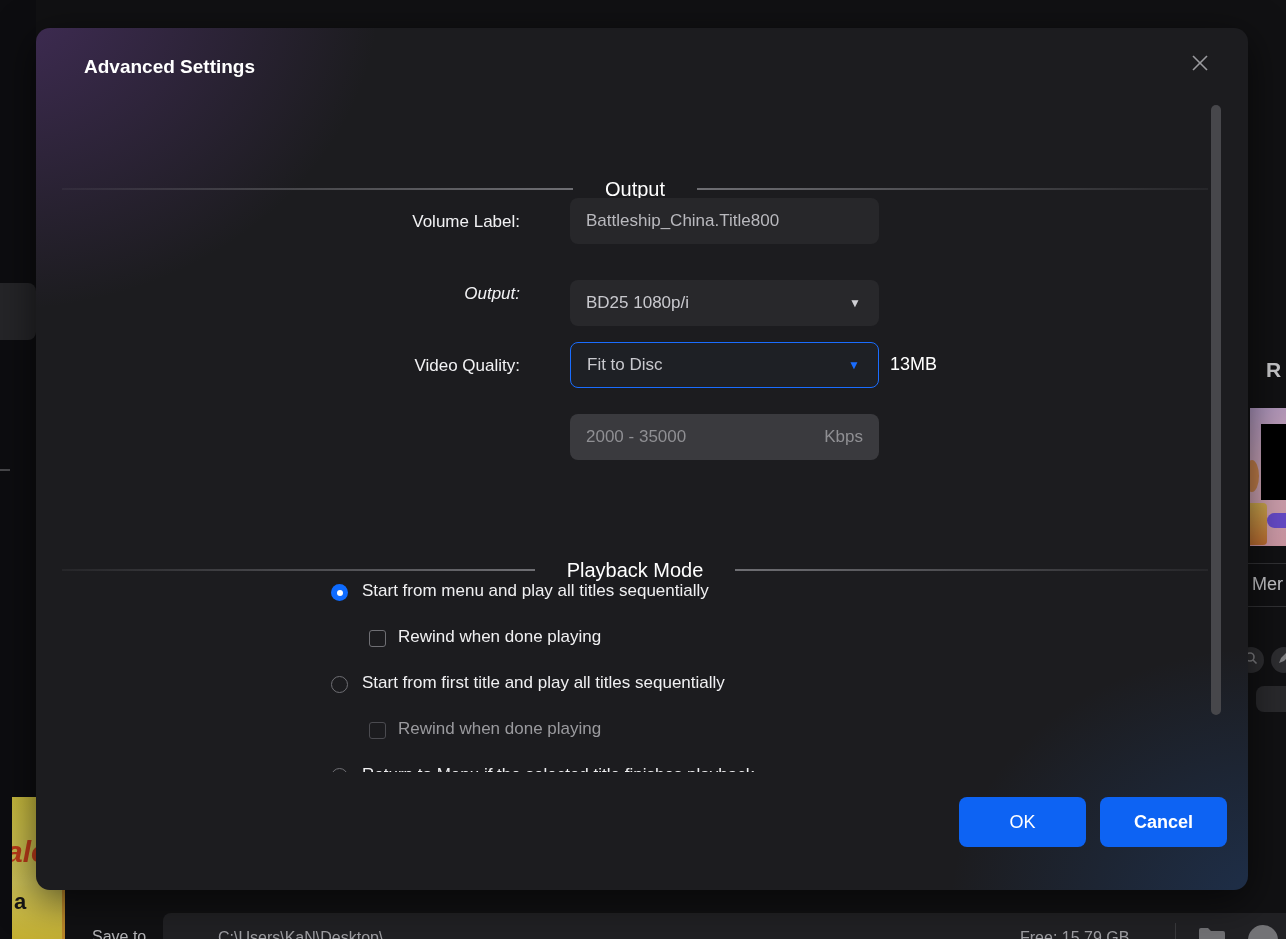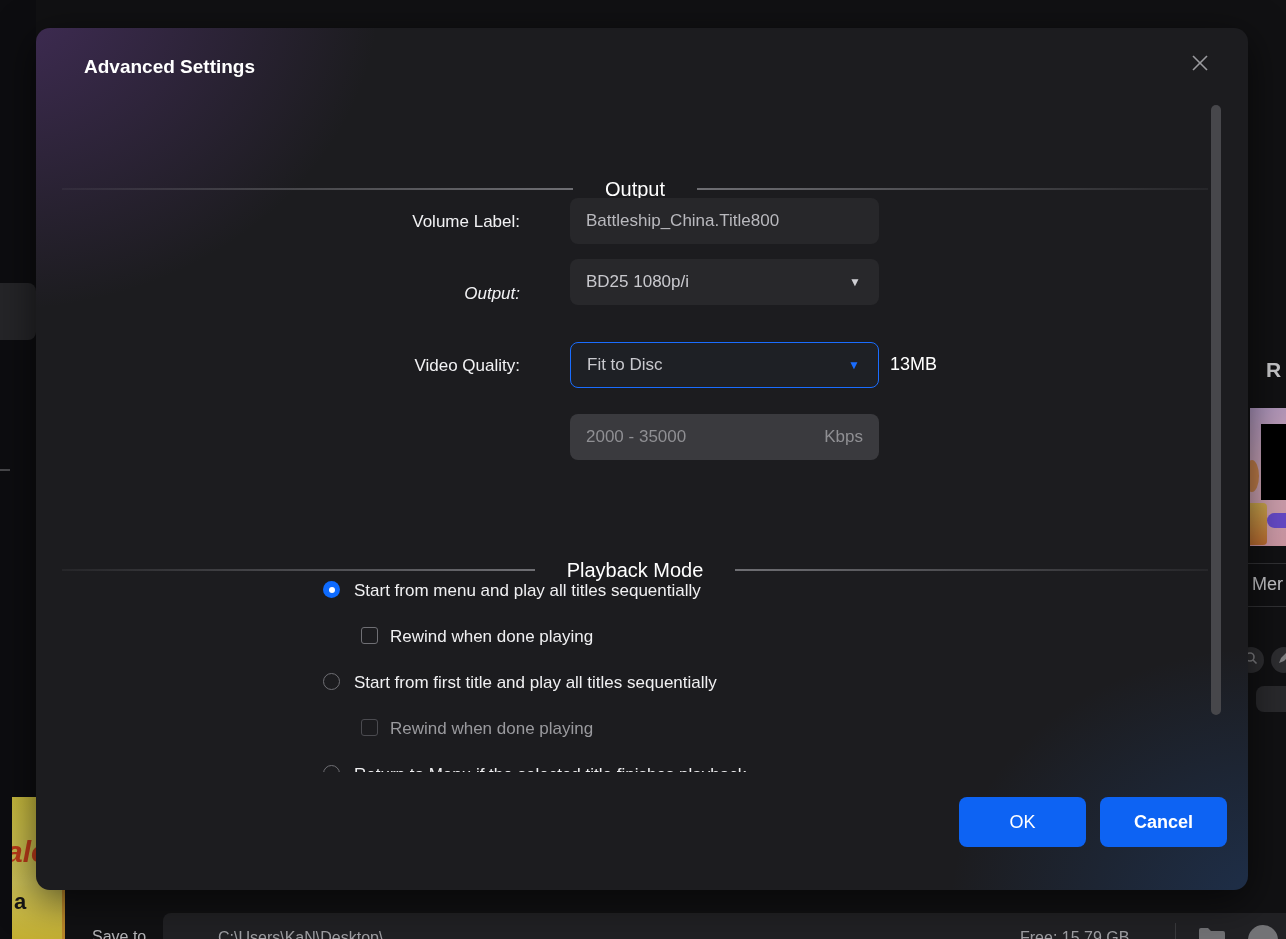--- a/index.html
+++ b/index.html
@@ -79,21 +79,21 @@
     color: #c9c9ce; font-size: 17px; cursor: pointer; position: absolute; }
   .dropdown .caret { position: absolute; right: 18px; font-size: 12px; color: #cfcfd4; }
   .dropdown.focused { border: 1.5px solid #1a6dff; background: #1e2025; }
   .dropdown.focused .caret { color: #1a6dff; }
   .size-note { position: absolute; left: 854px; font-size: 18px; color: #ffffff; }
   .bitrate { background: #3a3a3e; color: #8f8f93; display: flex; align-items: center; padding: 0 16px;
     font-size: 17px; }
   .bitrate .unit { position: absolute; right: 16px; color: #8f8f93; }
 
   .playback-list { position: absolute; left: 273px; top: 553px; width: 760px; height: 191px; overflow: hidden; }
-  .pb-row { position: absolute; left: 4px; height: 20px; display: flex; align-items: flex-start; padding-left: 10px; }
+  .pb-row { position: absolute; left: 12px; height: 20px; display: flex; align-items: flex-end; padding-left: 10px; }
   .pb-row .lbl { font-size: 17px; color: #f0f0f2; white-space: nowrap; }
   .pb-row.disabled .lbl { color: #9a9a9e; }
   .radio { width: 17px; height: 17px; border-radius: 50%; border: 1.5px solid #6f6f74; margin-right: 14px; flex: none; }
   .radio.checked { border: none; background: #0e6bff; position: relative; }
   .radio.checked::after { content: ""; position: absolute; left: 5.5px; top: 5.5px; width: 6px; height: 6px;
     border-radius: 50%; background: #ffffff; }
   .checkbox { width: 17px; height: 17px; border-radius: 3px; border: 1.5px solid #6f6f74; margin-right: 12px; flex: none; }
   .pb-row.disabled .checkbox { border-color: #4b4b50; }
   .indent { margin-left: 38px; }
 
@@ -183,21 +183,21 @@
     <div class="section-header sh-output">
       <div class="line l"></div>
       <div class="txt">Output</div>
       <div class="line r"></div>
     </div>
 
     <div class="form-label" style="top:184px;">Volume Label:</div>
     <input class="field text-input" style="top: 170px;" type="text" value="Battleship_China.Title800">
 
     <div class="form-label" style="top:256px;font-style:italic;">Output:</div>
-    <div class="dropdown field" style="top:231px;">
+    <div class="dropdown field" style="top:252px;">
       <span>BD25 1080p/i</span>
       <span class="caret">▼</span>
     </div>
 
     <div class="form-label" style="top:328px;">Video Quality:</div>
     <div class="dropdown field focused" style="top:314px;">
       <span>Fit to Disc</span>
       <span class="caret">▼</span>
     </div>
     <div class="size-note" style="top:326px;">13MB</div>

